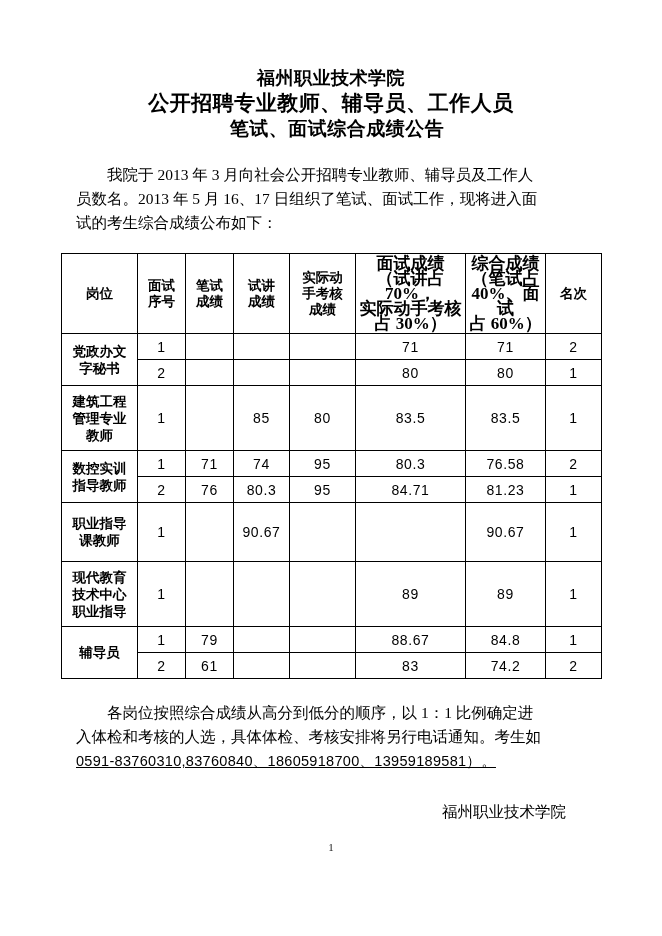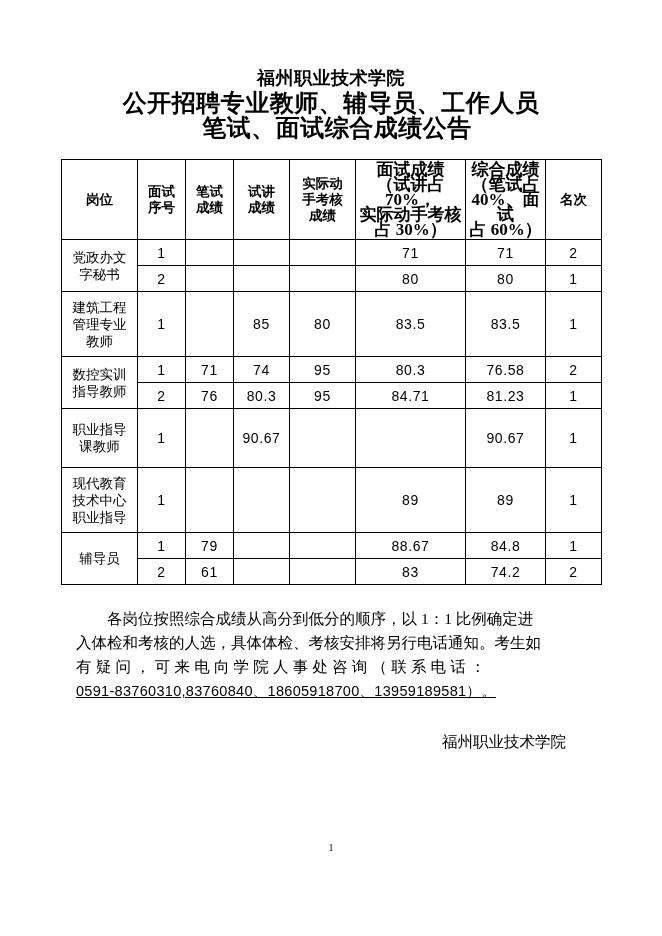--- a/index.html
+++ b/index.html
@@ -30,22 +30,22 @@
     padding-top: 66px;
   }
   .title-line {
     font-weight: bold;
     font-size: 19px;
     line-height: 25px;
     letter-spacing: 0.5px;
     white-space: nowrap;
   }
   .title-line.l1 { font-size: 18px; }
-  .title-line.l2 { font-size: 24px; }
-  .title-line.l3 { font-size: 24px; padding-left: 12px; }
+  .title-line.l2 { font-size: 21px; }
+  .title-line.l3 { font-size: 19px; padding-left: 12px; }
 
   
   .para {
     margin: 0 auto;
     width: 510px;
     font-size: 15.5px;
     line-height: 24px;
     text-align: justify;
     text-justify: inter-ideograph;
   }
@@ -86,21 +86,21 @@
     font-size: 13.5px;
     line-height: 16px;
     height: 62px;
     padding: 2px 3px;
   }
   table.scores thead th.wide-head {
     font-size: 17px;
     line-height: 15px;
   }
   table.scores td.post {
-    font-weight: normal;
+    font-weight: bold;
     font-size: 13.5px;
     line-height: 17px;
     padding: 3px 2px;
   }
   table.scores td.num {
     font-family: "Liberation Sans", "DejaVu Sans", sans-serif;
     font-size: 14px;
     letter-spacing: 0.6px;
   }
   table.scores tbody tr { height: 26px; }
@@ -134,20 +134,25 @@
 <body>
 
 <div class="page">
 
   <div class="title-block">
     <div class="title-line l1">福州职业技术学院</div>
     <div class="title-line l2">公开招聘专业教师、辅导员、工作人员</div>
     <div class="title-line l3">笔试、面试综合成绩公告</div>
   </div>
 
+  <div class="para intro">
+    <p class="indent2">我院于 2013 年 3 月向社会公开招聘专业教师、辅导员及工作人</p>
+    <p>员数名。2013 年 5 月 16、17 日组织了笔试、面试工作，现将进入面</p>
+    <p class="l3">试的考生综合成绩公布如下：</p>
+  </div>
 
   <div class="table-wrap">
     <table class="scores">
       <colgroup>
         <col style="width:76px">
         <col style="width:48px">
         <col style="width:48px">
         <col style="width:56px">
         <col style="width:66px">
         <col style="width:110px">
@@ -281,21 +286,20 @@
             <td class="num">74.2</td>
             <td class="num">2</td>
           </tr>
         </tbody>
     </table>
   </div>
 
   <div class="para closing" style="margin-top:22px;">
     <p class="indent2">各岗位按照综合成绩从高分到低分的顺序，以 1：1 比例确定进</p>
     <p>入体检和考核的人选，具体体检、考核安排将另行电话通知。考生如</p>
-    <p class="tracked">有疑问，可来电向学院人事处咨询（联系电话：</p>
     <p class="last-line" style="font-family:'Liberation Sans','DejaVu Sans',sans-serif;font-size:14.5px;letter-spacing:0.3px;">0591-83760310,83760840、18605918700、13959189581）。</p>
   </div>
 
   <div class="signature">
     <span class="sig-line">福州职业技术学院</span>
   </div>
 
   <div class="page-number">1</div>
 
 </div>

